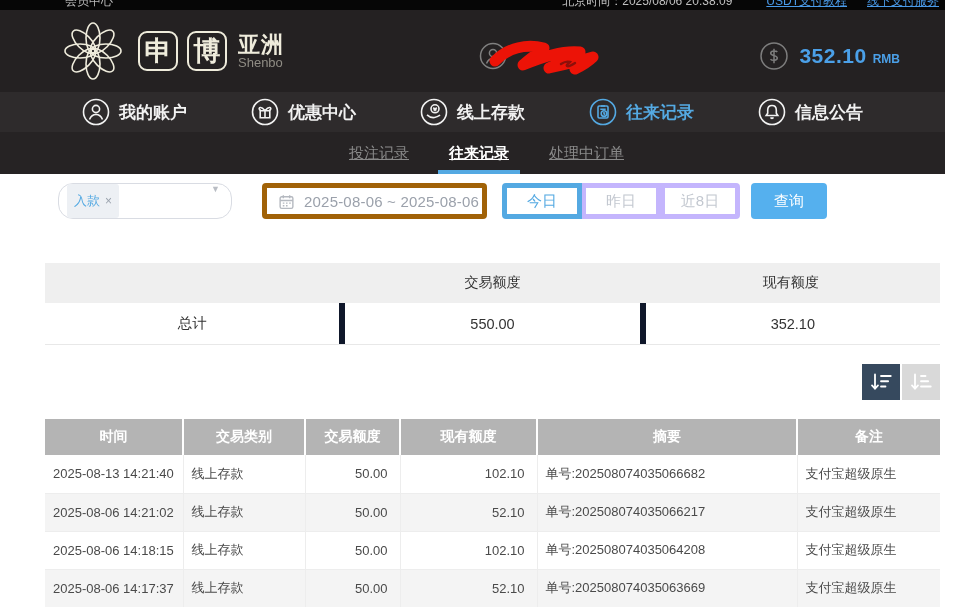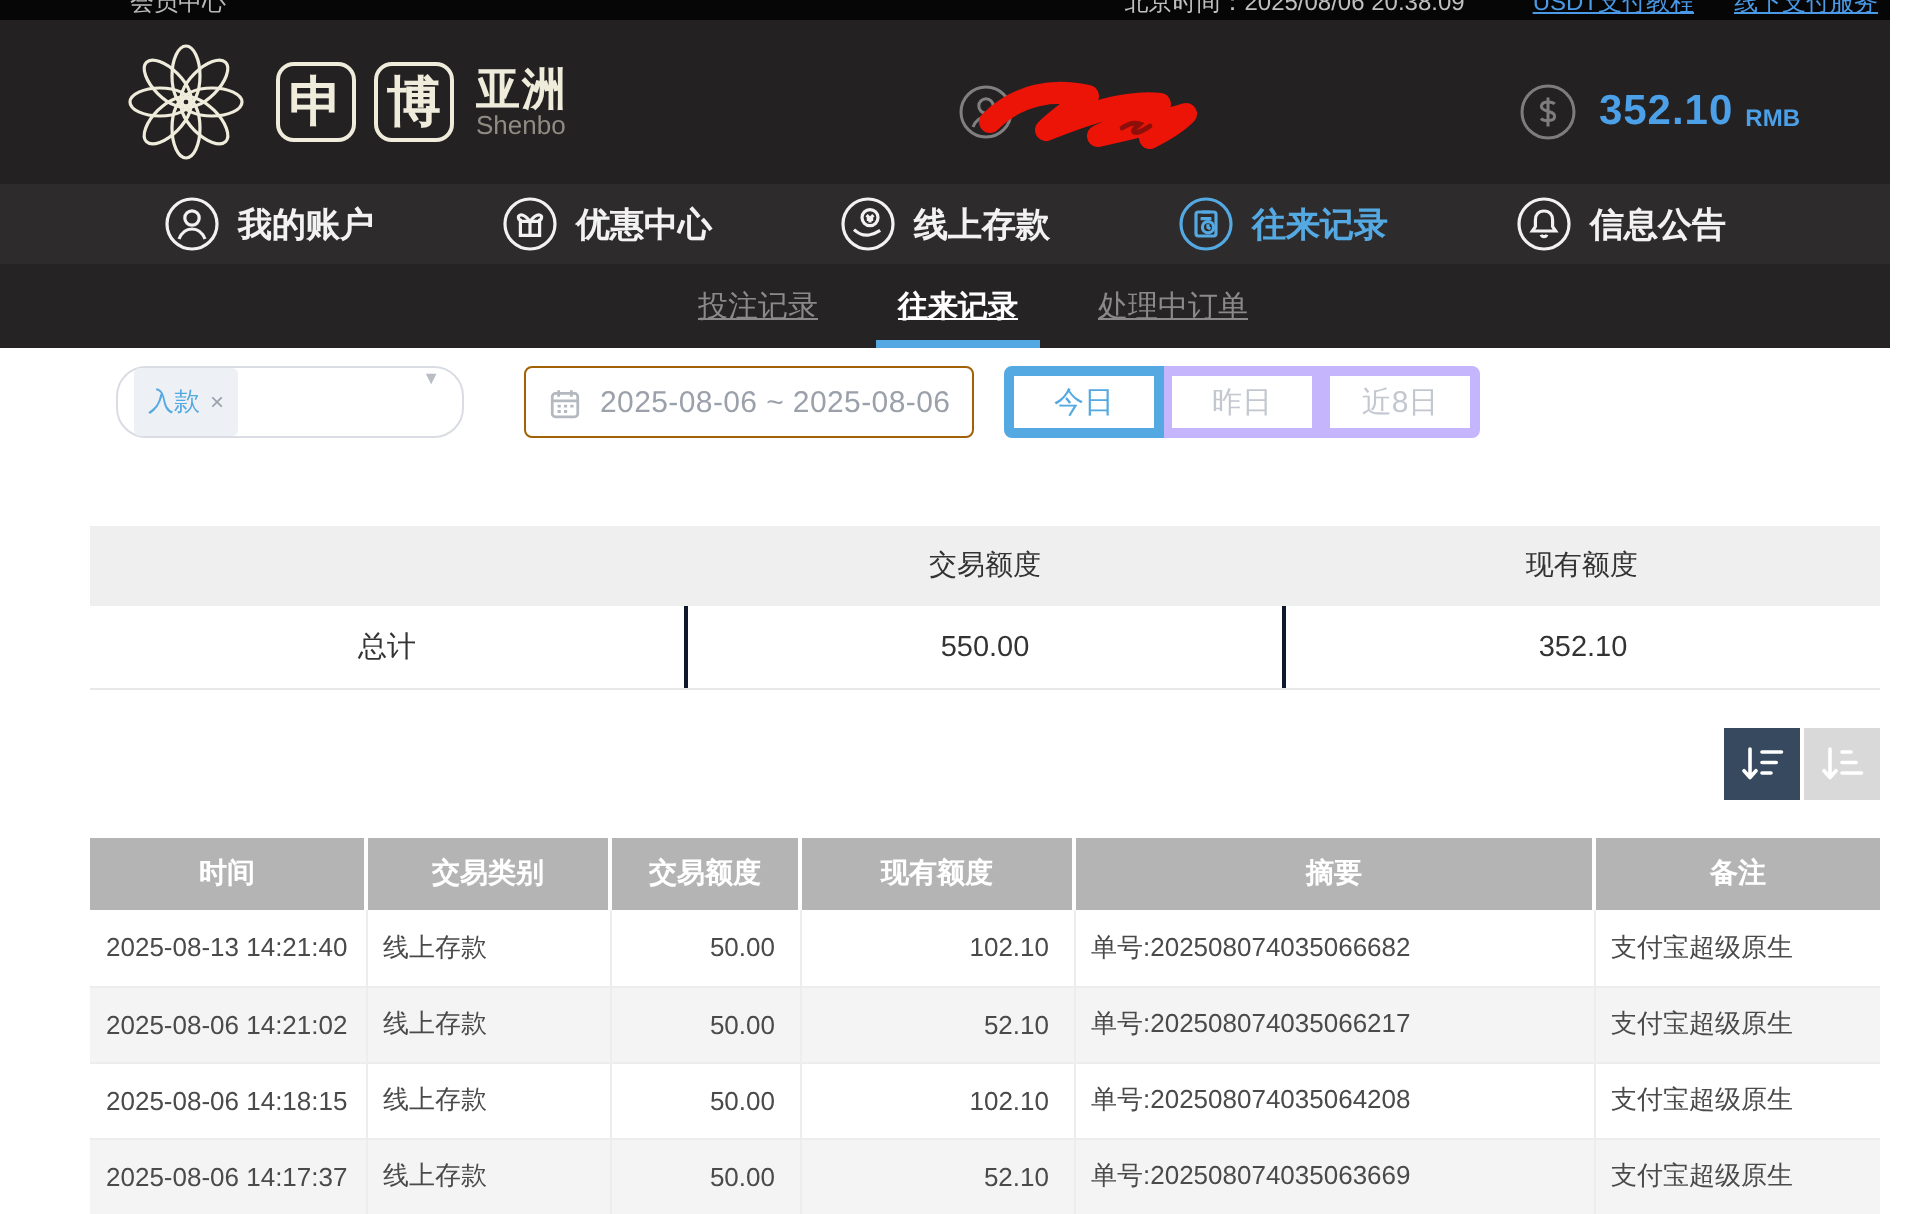--- a/index.html
+++ b/index.html
@@ -58,21 +58,21 @@
   
   .filter-row { position:absolute; top:183px; left:58px; height:36px; display:flex;
                 align-items:center; }
   .type-select { width:174px; height:36px; border:1px solid #d9dce3; border-radius:15px;
                  background:#fff; display:flex; position:relative;
                  margin-right:30px; cursor:pointer; }
   .type-tag { margin-left:8px; background:#edf0f4; border-radius:3px; padding:3px 7px;
               font-size:13px; color:#54a9e2; display:flex; align-items:center; }
   .tag-close { color:#9aa2ad; margin-left:5px; font-size:12px; cursor:pointer; }
   .select-caret { position:absolute; right:11px; color:#b9bdc4; font-size:9px; }
-  .date-input { width:225px; height:36px; border:1px solid #a16207; border-radius:4px;
+  .date-input { width:225px; height:36px; border:5px solid #a16207; border-radius:4px;
                 background:#fff; display:flex; align-items:center; margin-right:15px;
                 cursor:pointer; }
   .date-input svg { margin:0 9px 0 11px; }
   .date-text { font-size:15px; color:#9ba1ab; letter-spacing:.2px; }
   .seg-group { display:flex; margin-right:11px; }
   .seg-btn { width:80px; height:36px; background:#fff; border:5px solid #c4b5fd;
              font-size:15px; color:#c3c8d0; display:flex; align-items:center;
              justify-content:center; margin-left:-1px; cursor:pointer; }
   .seg-btn:first-child { border-radius:4px 0 0 4px; margin-left:0; }
   .seg-btn:last-child { border-radius:0 4px 4px 0; }
@@ -80,21 +80,21 @@
   .query-btn { width:76px; height:36px; background:#55b0ee; border:none; border-radius:4px;
                color:#fff; font-size:15px; cursor:pointer; }
 
   
   .summary { position:absolute; top:263px; left:45px; width:895px; }
   .sum-head { display:flex; height:40px; background:#efefef; }
   .sum-head > div { flex:1; display:flex; align-items:center; justify-content:center;
                     font-size:14px; color:#333; }
   .sum-row { display:flex; height:42px; border-bottom:1px solid #e8e8e8; }
   .sum-row > div { flex:1; display:flex; align-items:center; justify-content:center;
-                   font-size:14.5px; color:#333; border-right:2px solid #0f172a; }
+                   font-size:14.5px; color:#333; border-right:6px solid #0f172a; }
   .sum-row > div:last-child { border-right:none; }
 
   
   .sort-bar { position:absolute; top:364px; left:862px; display:flex; gap:2px; }
   .sort-btn { width:38px; height:36px; display:flex; align-items:center;
               justify-content:center; cursor:pointer; border:none; }
   .sort-desc { background:#36495e; }
   .sort-asc  { background:#d9d9d9; }
 
   
@@ -238,20 +238,21 @@
       <rect x="2" y="3.5" width="12" height="11" rx="1.5"></rect>
       <path d="M2 7h12M5 2v3M11 2v3M4.5 9.5h1.5M7.5 9.5h1.5M10.5 9.5h1.5M4.5 12h1.5M7.5 12h1.5"></path>
     </svg>
     <span class="date-text">2025-08-06 ~ 2025-08-06</span>
   </div>
   <div class="seg-group">
     <button class="seg-btn active">今日</button>
     <button class="seg-btn">昨日</button>
     <button class="seg-btn">近8日</button>
   </div>
+  <button class="query-btn">查询</button>
 </div>
 
 <div class="summary">
   <div class="sum-head">
     <div></div>
     <div>交易额度</div>
     <div>现有额度</div>
   </div>
   <div class="sum-row">
     <div>总计</div>

